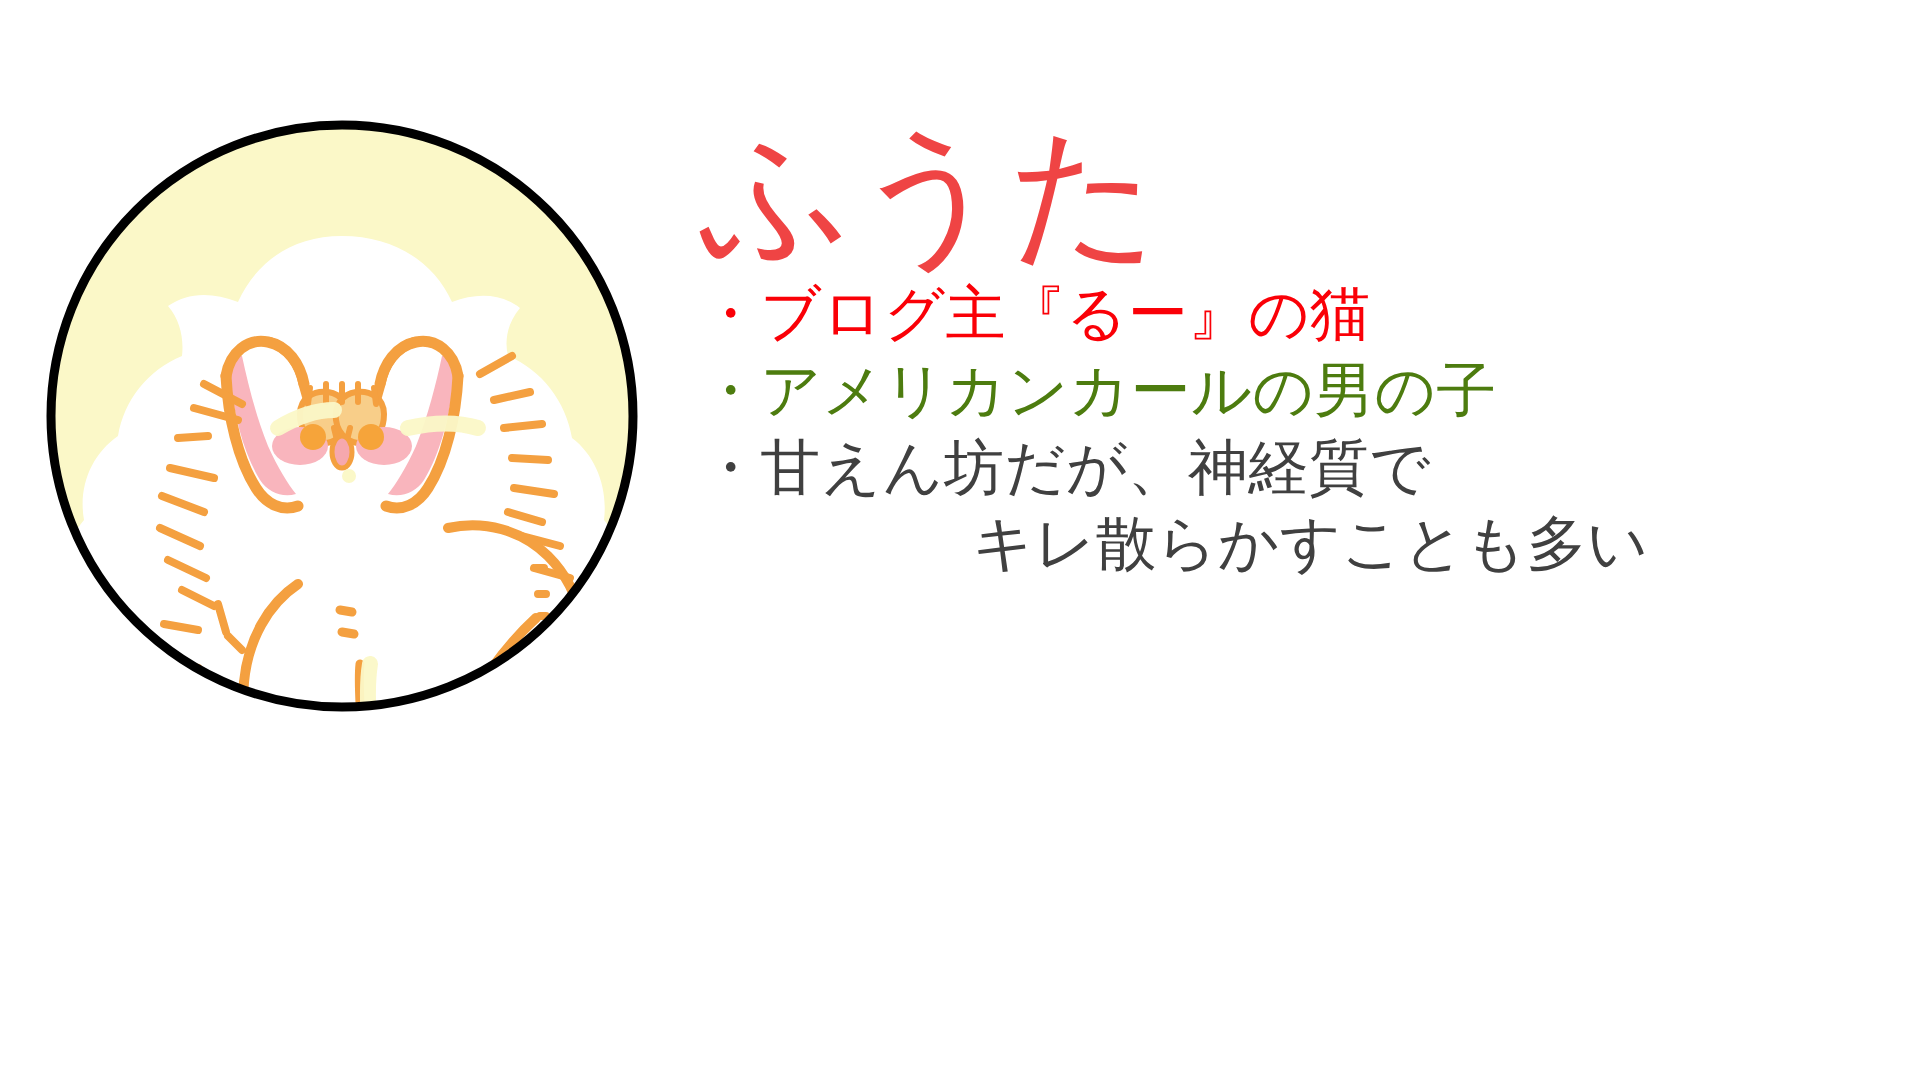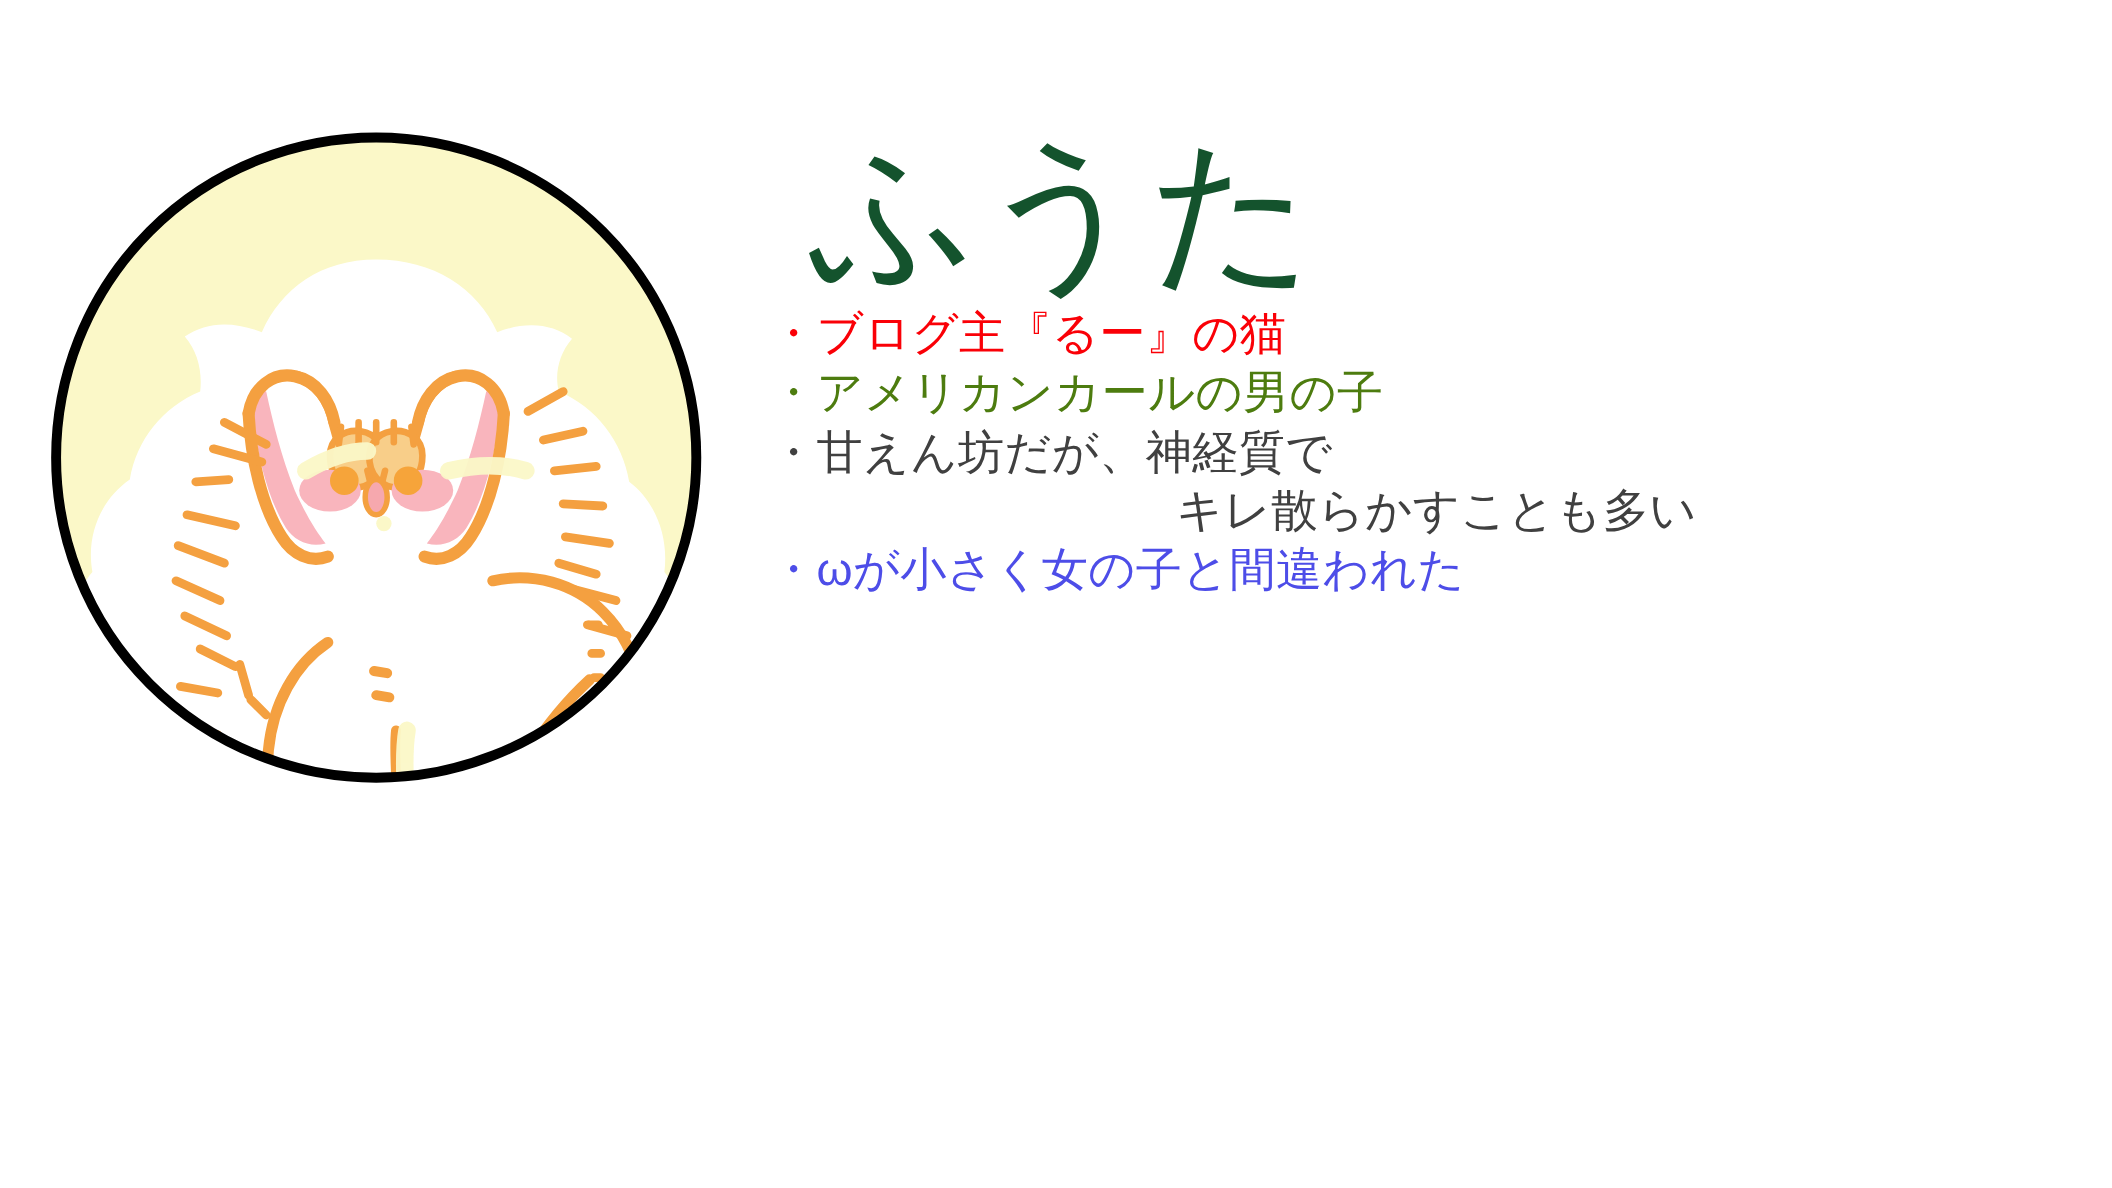--- a/index.html
+++ b/index.html
@@ -48,21 +48,21 @@
     margin: 0 0 8px 0;
     white-space: nowrap;
   }
 
   .bullet-list {
     list-style: none;
     margin: 0;
     padding: 0;
   }
   .bullet-list li {
-    font-size: 42px;
+    font-size: 60px;
     line-height: 1.28;
     letter-spacing: 0.005em;
     white-space: nowrap;
     margin: 0;
     padding: 0;
   }
   .bullet-list li .cont {
     display: block;
     padding-left: 0.52em;
     text-align: center;
@@ -183,37 +183,34 @@
           <path d="M460 600 C478 560 500 528 522 508"></path>
         </g>
       </g>
 
       <circle cx="300" cy="300" r="291" fill="none" stroke="#000000" stroke-width="9"></circle>
     </svg>
   </div>
 
   <div id="infopanel">
 
-    <div id="name-title" style="color: #14532d; margin-left: 36px;">ふうた</div>
+    <div id="name-title" style="color: #ef4444;">ふうた</div>
 
     <ul class="bullet-list">
 
       <li style="color: rgb(250, 0, 7);">
         <span>・</span><span>ブログ主『るー』の猫</span>
       </li>
 
       <li style="color: #4d7c0f;">
         <span>・</span><span>アメリカンカールの男の子</span>
       </li>
 
       <li style="color: #404040;">
         <span>・</span><span>甘えん坊だが、神経質で</span>
         <span class="cont">キレ散らかすことも多い</span>
       </li>
 
-      <li style="color: rgb(77, 77, 232);">
-        <span>・</span><span>ωが小さく女の子と間違われた</span>
-      </li>
 
     </ul>
   </div>
 
 </div>
 
 </body></html>

